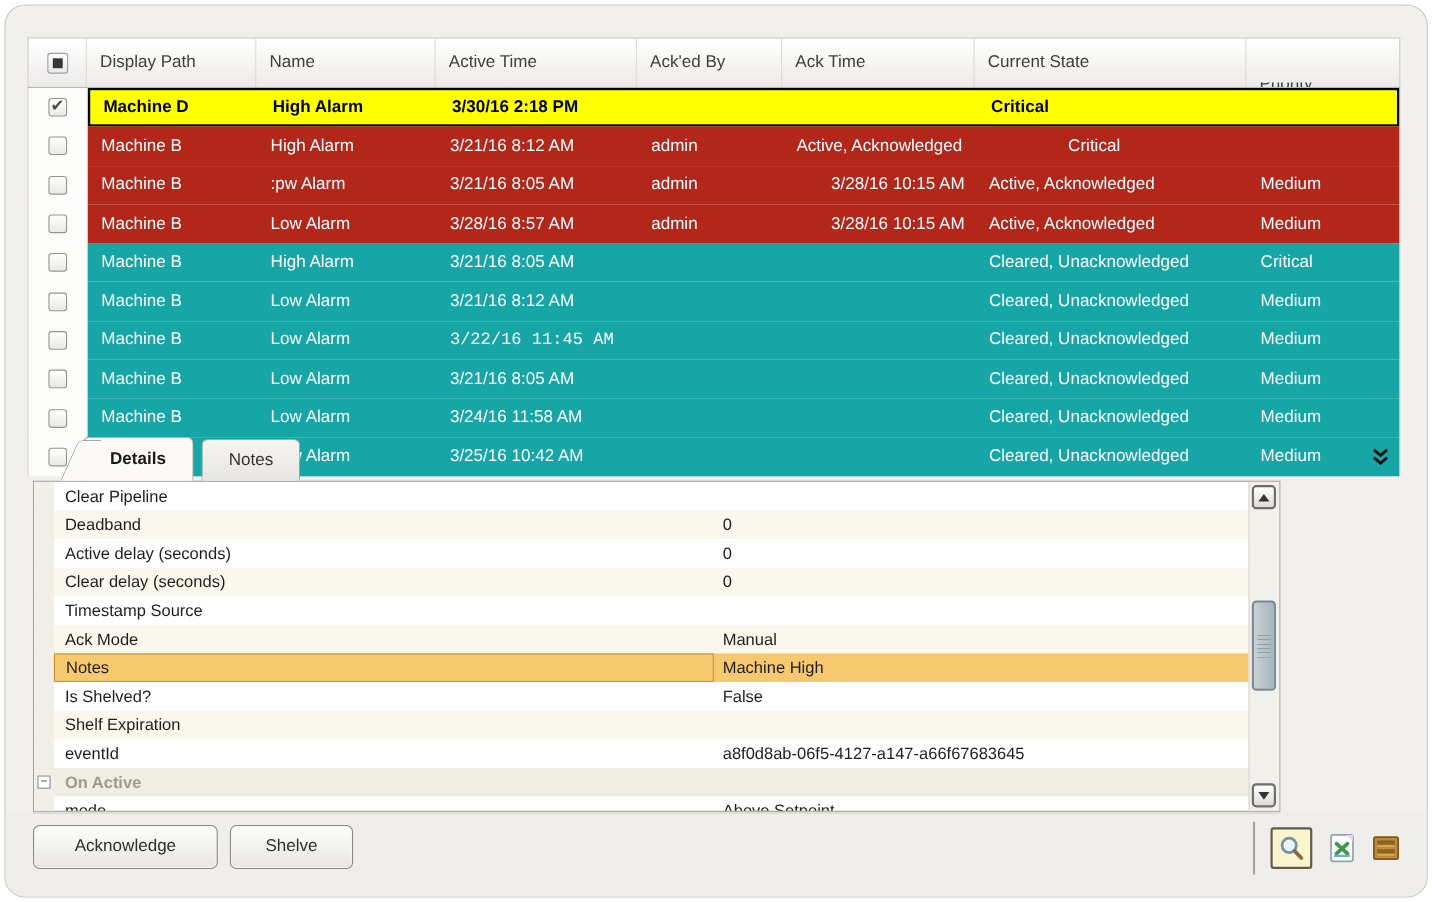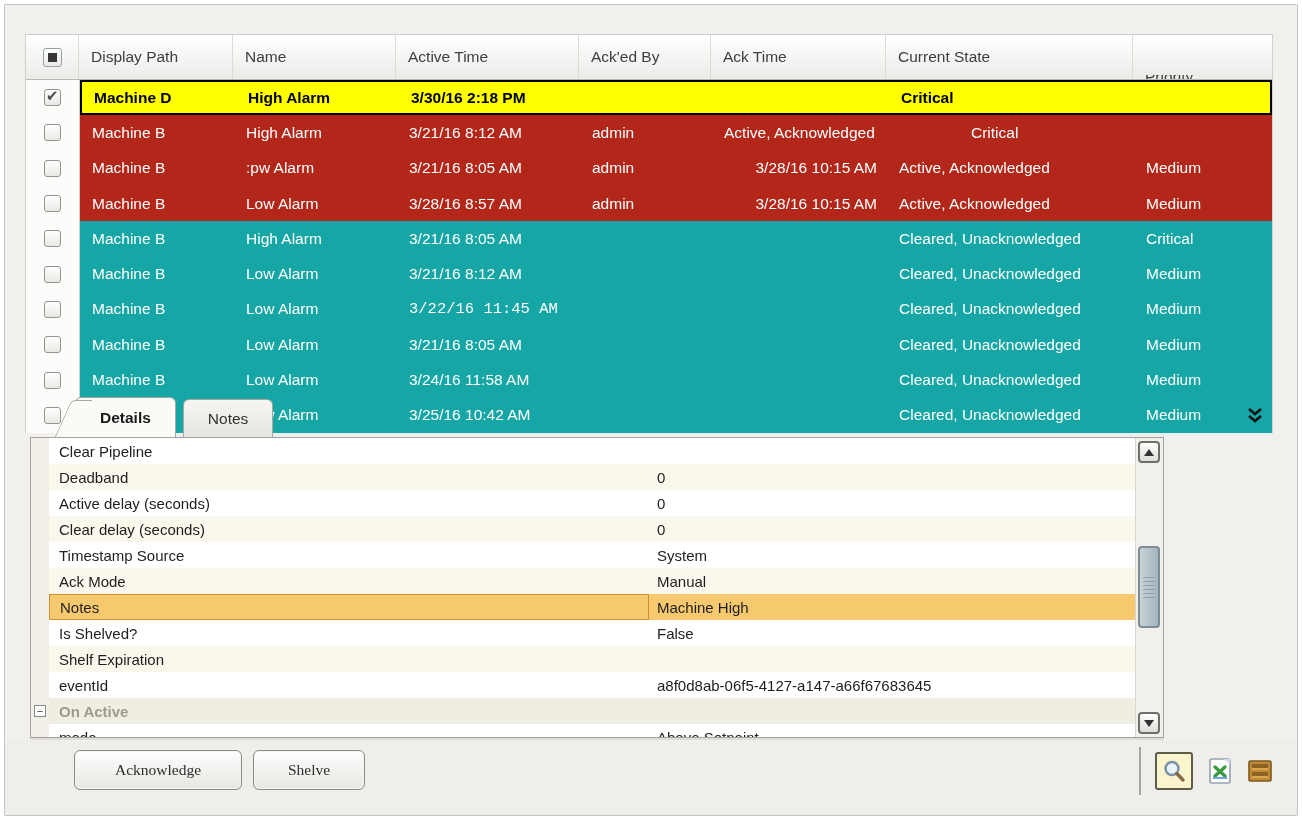--- a/index.html
+++ b/index.html
@@ -4,21 +4,21 @@
 <style>
   html,body{margin:0;padding:0;}
   body{
     width:1302px;height:820px;position:relative;overflow:hidden;
     background:#FFFFFF;
     font-family:"Liberation Sans", sans-serif;
     -webkit-font-smoothing:antialiased;
   }
   .frame{
     position:absolute;left:4px;top:4px;width:1292px;height:810px;
-    border:1px solid #C6C5C2;border-radius:1px;background:#F1F0ED;overflow:hidden;
+    border:1px solid #C6C5C2;border-radius:19px;background:#F1F0ED;overflow:hidden;
   }
   
   .alarm-table{position:absolute;left:20px;top:29px;width:1248px;}
   .thead{display:flex;height:46px;box-sizing:border-box;
     border:1px solid #CFCECB;border-bottom:1px solid #B9B8B5;
     background:linear-gradient(#FFFFFF,#ECEBE8);}
   .th{display:flex;align-items:center;box-sizing:border-box;
     padding-left:12px;border-right:1px solid #DCDBD8;
     color:#3E3E3E;font-size:15.5px;white-space:nowrap;overflow:hidden;}
   .th.cb{width:53px;justify-content:center;padding-left:0;}
@@ -86,22 +86,22 @@
     background:linear-gradient(90deg,#C9D3D8,#A6B5BD);
     display:flex;align-items:center;justify-content:center;}
   .grip{width:12px;height:21px;
     background:repeating-linear-gradient(#8FA0A8 0px,#8FA0A8 1px,transparent 1px,transparent 4px);}
   
   .footer-strip{position:absolute;left:0;right:0;top:735px;bottom:0;background:#EFEEEA;}
   .btn{position:absolute;top:745px;height:40px;box-sizing:border-box;
     border:1.5px solid #8B8A86;border-radius:6px;
     background:linear-gradient(#FEFEFD,#E7E6E2);
     box-shadow:inset 0 0 0 1px #F5F4F2;
-    font-family:Liberation Serif, serif;font-size:15.5px;color:#2E2E2E;
-    display:flex;align-items:center;justify-content:center;padding:0 28px;cursor:default;margin-left:44px;}
+    font-family:Liberation Sans, sans-serif;font-size:15.5px;color:#2E2E2E;
+    display:flex;align-items:center;justify-content:center;padding:0 28px;cursor:default;}
   .btn.ack{left:25px;min-width:168px;}
   .btn.shelve{left:204px;min-width:112px;}
   .footer-icons{position:absolute;right:22px;top:742px;display:flex;align-items:center;}
   .vdivider{width:2px;height:48px;background:#A5A4A0;margin-right:14px;}
   .search-tool{width:38px;height:38px;box-sizing:border-box;border:2px solid #5E5D49;
     background:#FBF5CE;border-radius:3px;display:flex;align-items:center;justify-content:center;
     margin-right:12px;}
   .mini-icon{width:30px;height:30px;display:flex;align-items:center;justify-content:center;margin-right:10px;}
   .mini-icon:last-child{margin-right:0;}
 </style>
@@ -296,21 +296,20 @@
           <div class="dvalue">0</div>
         </div>
         <div class="drow alt">
           <div class="gutter"></div>
           <div class="dlabel">Clear delay (seconds)</div>
           <div class="dvalue">0</div>
         </div>
         <div class="drow plain">
           <div class="gutter"></div>
           <div class="dlabel">Timestamp Source</div>
-          <div class="dvalue">System</div>
         </div>
         <div class="drow alt">
           <div class="gutter"></div>
           <div class="dlabel">Ack Mode</div>
           <div class="dvalue">Manual</div>
         </div>
         <div class="drow selected">
           <div class="gutter"></div>
           <div class="dlabel">Notes</div>
           <div class="dvalue">Machine High</div>

